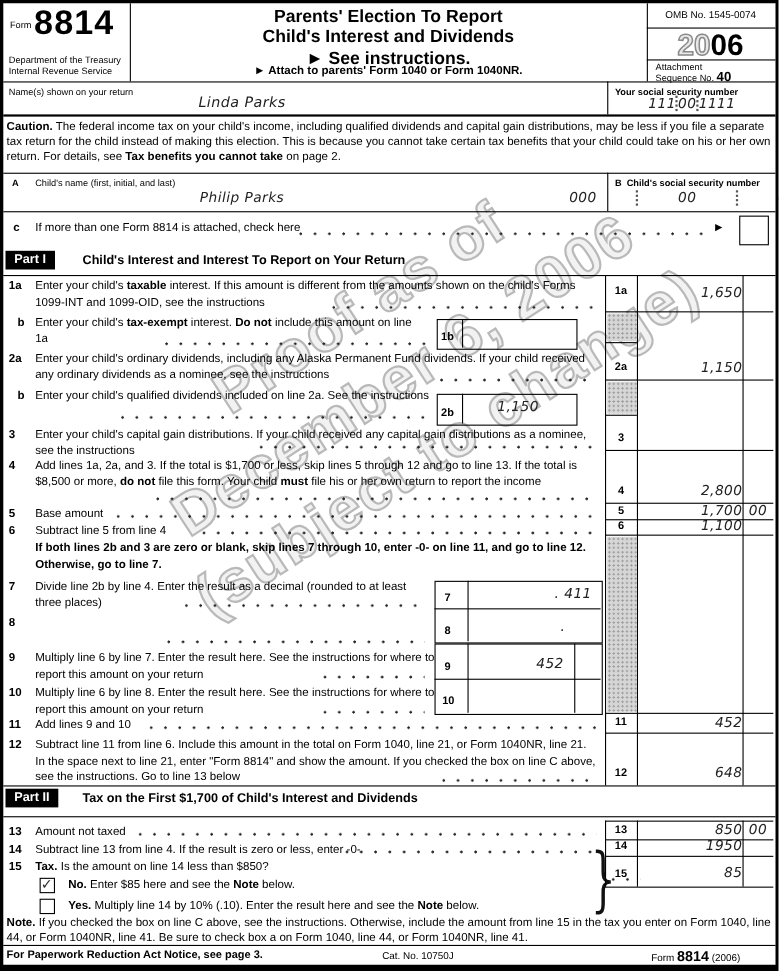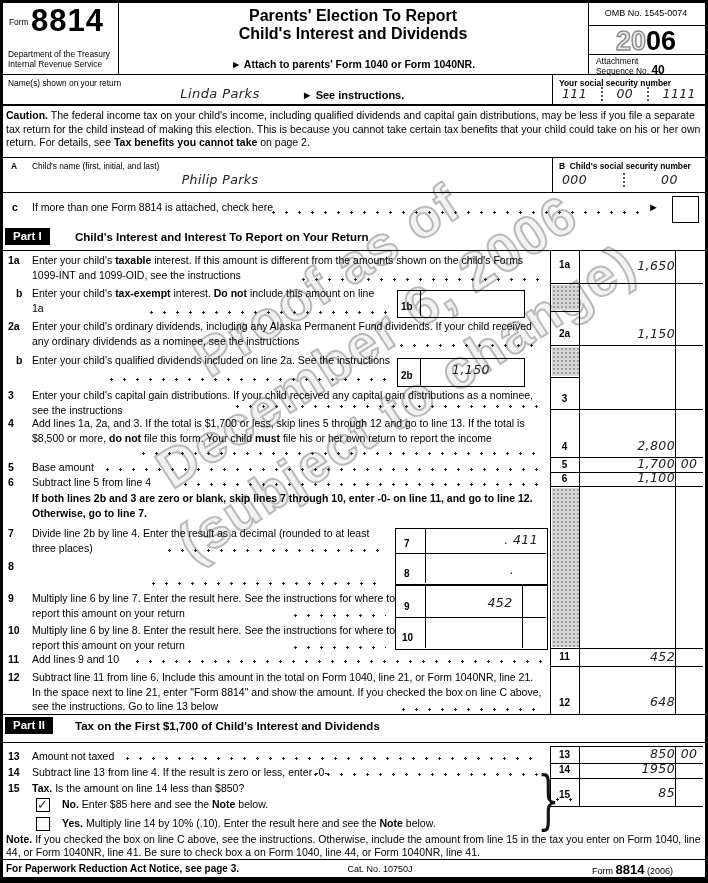--- a/index.html
+++ b/index.html
@@ -21,21 +21,21 @@
         background-size:13px 3px;background-repeat:repeat-x;}
   .gray{position:absolute;background-color:#d6d6d6;background-image:radial-gradient(#9c9c9c .8px,transparent .95px);background-size:4px 4px;}
   .cbox{position:absolute;border:1.5px solid #000;background:#fff;}
   .chk{position:relative;top:-4px;left:0px;font-size:13px;color:#333;}
   .badge{position:absolute;background:#000;color:#fff;font-weight:bold;font-size:11.5px;padding:2px 8px 3px;}
   .ptitle{position:absolute;font-weight:bold;font-size:11.5px;}
   .numcell{position:absolute;left:550px;width:29px;text-align:center;font-weight:bold;font-size:10px;}
   .amt{position:absolute;left:579px;width:96px;text-align:right;}
   .cents{position:absolute;left:675px;width:28px;text-align:center;}
   .boxlbl{position:absolute;font-weight:bold;font-size:10px;}
-  .ssnrow{position:absolute;display:flex;align-items:center;justify-content:space-between;}
+  .ssnrow{position:absolute;display:flex;align-items:center;justify-content:center;}
   .ssep{width:0;height:14px;border-left:2px dotted #555;}
   .wm{position:absolute;left:42px;top:232px;width:650px;transform:rotate(-33deg);text-align:center;
       font-weight:bold;font-size:54px;line-height:73px;letter-spacing:2px;
       color:rgba(185,185,185,0.18);-webkit-text-stroke:2px #b9b9b9;pointer-events:none;}
   .brace{position:absolute;font-family:"DejaVu Serif",serif;font-size:64px;font-weight:normal;color:#111;
          transform:scaleX(.55);line-height:60px;}
 </style>
 </head>
 <body>
 
@@ -47,21 +47,21 @@
     <div>(subject to change)</div>
   </div>
 
   <div class="abs sm" style="left:9px;top:17px;">Form</div>
   <div class="abs b" style="left:31px;top:3px;font-size:31px;letter-spacing:1px;">8814</div>
   <div class="abs sm" style="left:8px;top:49px;">Department of the Treasury</div>
   <div class="abs sm" style="left:8px;top:59px;">Internal Revenue Service</div>
 
   <div class="abs ctr b" style="left:118px;top:7px;width:470px;font-size:16px;">Parents' Election To Report</div>
   <div class="abs ctr b" style="left:118px;top:25px;width:470px;font-size:16px;">Child's Interest and Dividends</div>
-  <div class="abs ctr b" style="left:118px;top:45px;width:470px;font-size:11px;margin-top:44px;">► See instructions.</div>
+  <div class="abs ctr b" style="left:118px;top:45px;width:470px;font-size:16px;">► See instructions.</div>
   <div class="abs ctr b" style="left:118px;top:58px;width:470px;font-size:10.5px;">► Attach to parents' Form 1040 or Form 1040NR.</div>
 
   <div class="abs ctr" style="left:590px;top:8px;width:112px;font-size:9px;">OMB No. 1545-0074</div>
   <div class="abs ctr" style="left:588px;top:26px;width:116px;font-size:27px;font-weight:bold;">
     <span style="color:#e8e8e8;-webkit-text-stroke:1.4px #8a8a8a;">20</span><span>06</span>
   </div>
   <div class="abs sm" style="left:596px;top:56px;">Attachment</div>
   <div class="abs sm" style="left:596px;top:65px;">
     <span>Sequence No.</span> <span class="b" style="font-size:12px;">40</span>
   </div>

